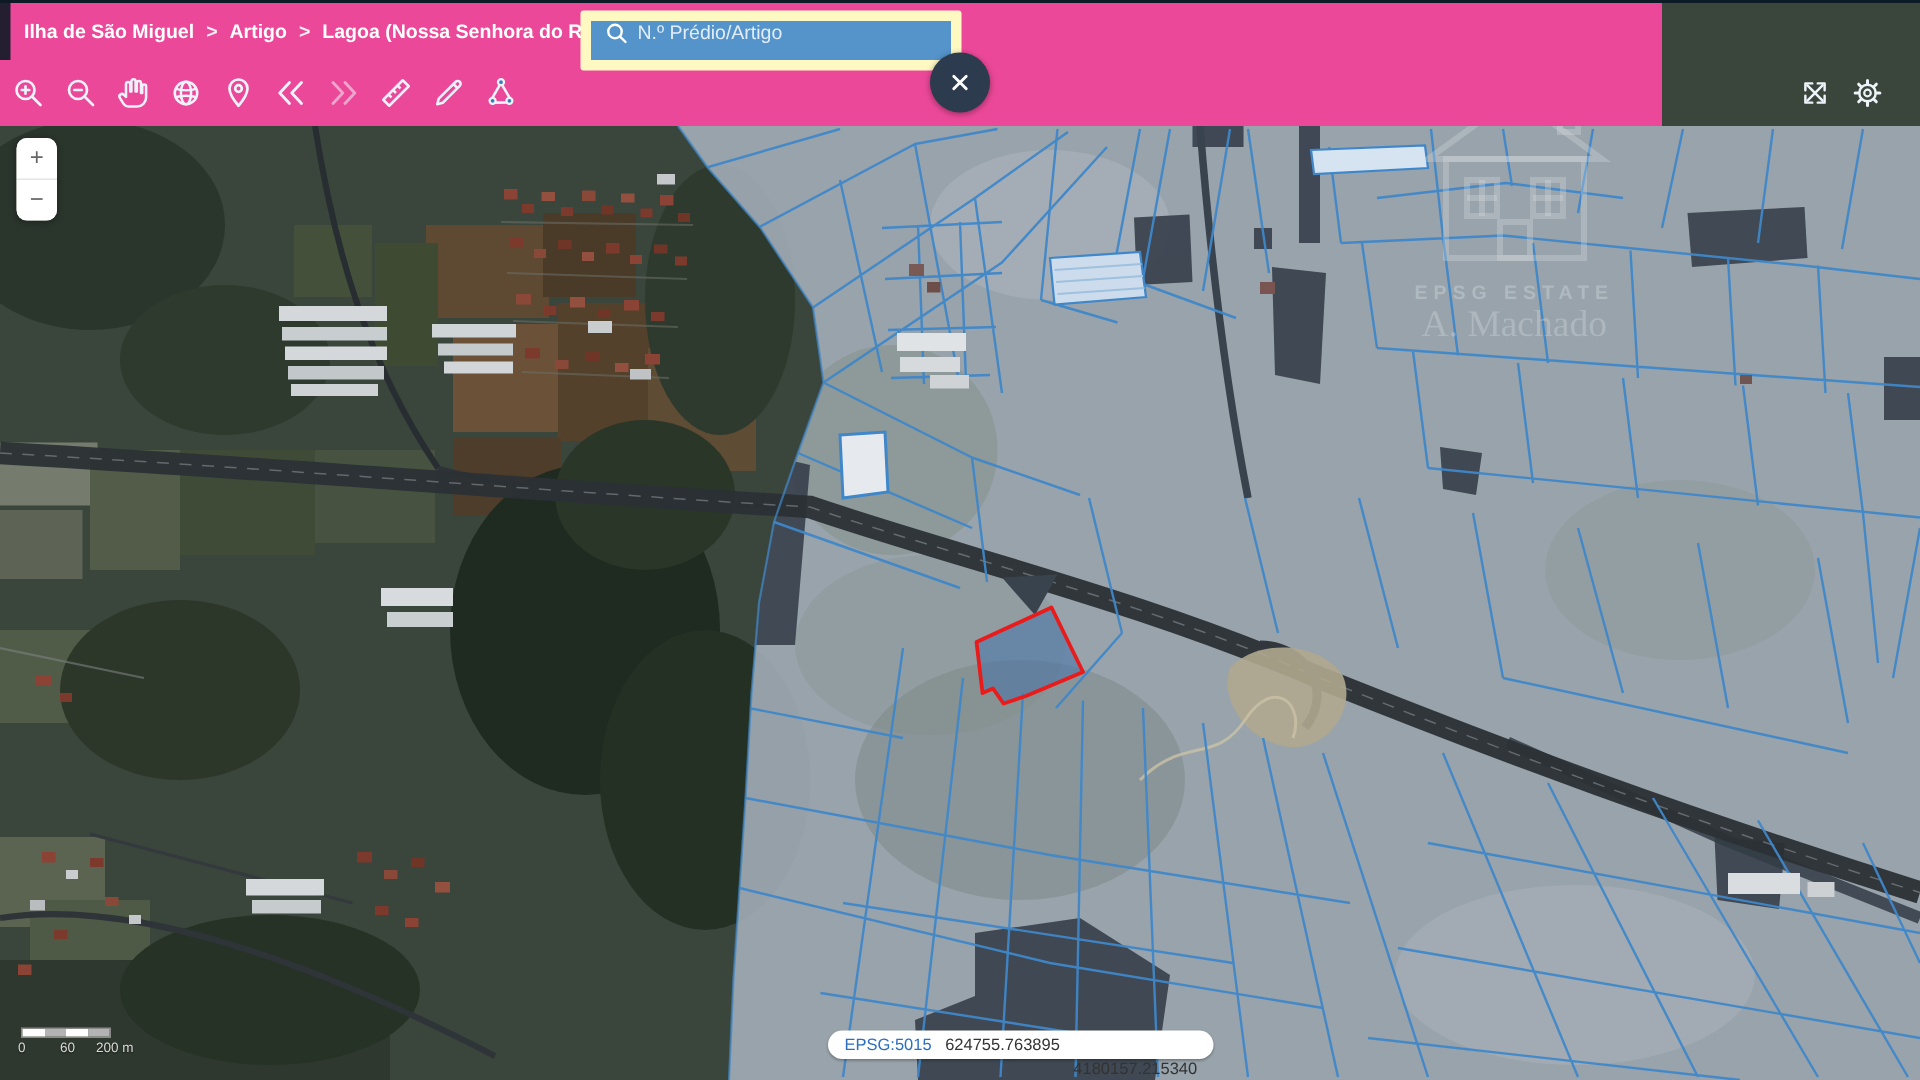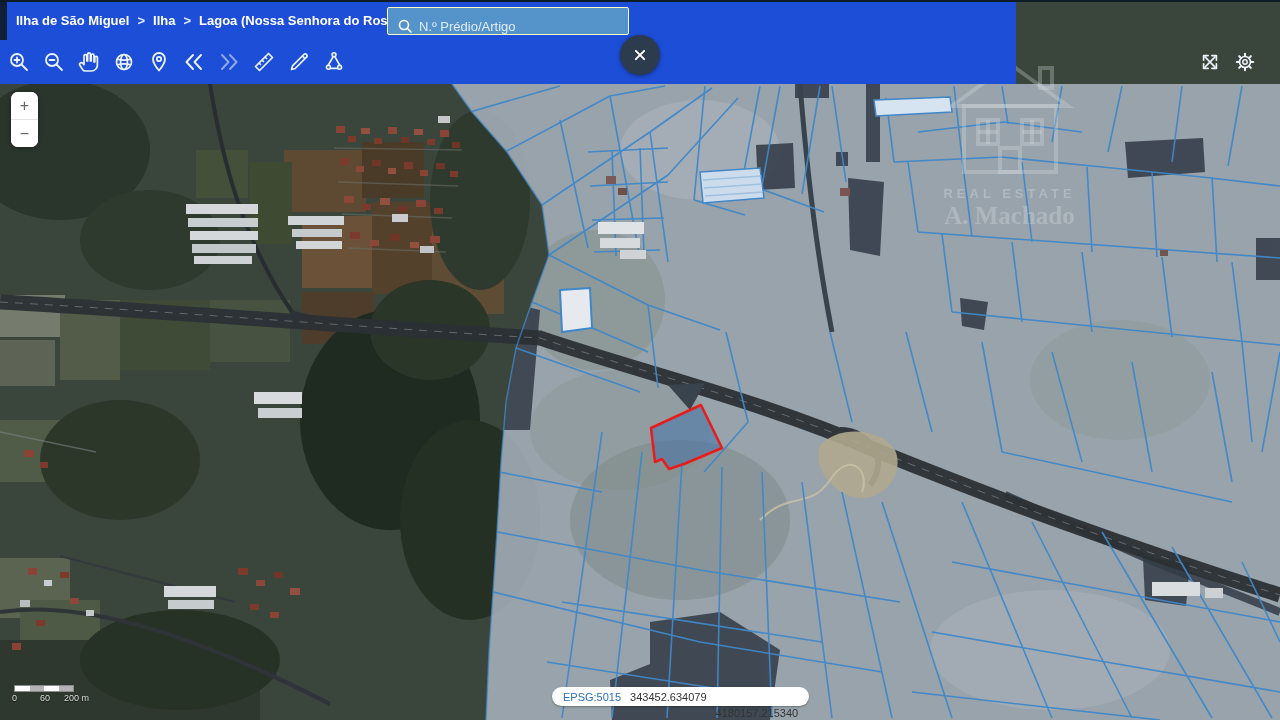--- a/index.html
+++ b/index.html
@@ -1,28 +1,28 @@
 <!DOCTYPE html>
 <html><head>
 <meta charset="utf-8">
 <style>
   html,body{margin:0;padding:0;background:#222;}
   .stage{position:relative;width:1280px;height:720px;overflow:hidden;
          font-family:"Liberation Sans",sans-serif;background:#3a453c;}
 
   
-  .topbar{position:absolute;top:0;left:0;width:1016px;height:84px;background:#1d4ed8;z-index:30;}
+  .topbar{position:absolute;top:0;left:0;width:1108px;height:84px;background:#ec4899;z-index:30;}
   .topstrip{position:absolute;top:0;left:0;width:1280px;height:2px;background:#0d1b26;z-index:40;}
   .corner-dark{position:absolute;top:0;left:0;width:7px;height:40px;background:#0d1b26;opacity:.9;z-index:41;}
   .breadcrumb{position:absolute;top:0;left:16px;height:40px;display:flex;align-items:center;
               gap:8px;color:#fff;font-size:13px;font-weight:bold;z-index:35;}
   .crumb{cursor:pointer;white-space:nowrap;}
   .crumb-sep{font-weight:bold;opacity:.9;}
   .searchbox{position:absolute;top:7px;left:387px;width:240px;height:26px;background:#5494ca;
-             border:1px solid #fef9c3;border-radius:2px;display:flex;align-items:flex-end;z-index:35;}
+             border:7px solid #fef9c3;border-radius:2px;display:flex;align-items:flex-start;z-index:35;}
   .searchbox svg{margin:0 6px 0 9px;flex:0 0 auto;}
   .searchbox input{flex:1;background:transparent;border:none;outline:none;color:#fff;
                    font-size:13px;font-family:"Liberation Sans",sans-serif;padding:0;}
   .searchbox input::placeholder{color:#eaf2fa;opacity:.95;}
 
   .toolbar{position:absolute;top:40px;left:0;width:1280px;height:44px;display:flex;align-items:center;z-index:31;}
   .tbtn{width:34px;height:34px;display:flex;align-items:center;justify-content:center;
         background:transparent;border:none;cursor:pointer;padding:0;}
   .tbtn svg{display:block;}
   .tb-left{display:flex;gap:1px;margin-left:2px;}
@@ -60,21 +60,21 @@
   .coordpill .cx{color:#333;margin-left:9px;}
   .coordpill .cy{color:#333;margin-left:9px;margin-top:32px;}
 
   .attribution{position:absolute;right:0;top:698px;background:rgba(255,255,255,.74);
                color:#2b2b2b;font-size:12px;padding:1px 7px 2px 7px;z-index:20;white-space:nowrap;}
 
   .watermark{position:absolute;left:922px;top:58px;width:175px;z-index:10;pointer-events:none;
              text-align:center;}
   .wm-text1{margin-top:2px;font-size:13px;letter-spacing:4px;font-weight:bold;
             color:rgba(215,220,226,.38);}
-  .wm-text2{font-family:"Liberation Serif",serif;font-size:25px;font-weight:bold;
+  .wm-text2{font-family:"Liberation Serif",serif;font-size:25px;font-weight:normal;
             color:rgba(205,210,218,.42);margin-top:1px;}
 </style>
 </head>
 <body>
 
 <div class="stage">
 
   <svg class="map" viewBox="0 0 1280 720" xmlns="http://www.w3.org/2000/svg">
     <defs>
       <clipPath id="ovl">
@@ -275,29 +275,29 @@
         <rect x="38" y="62" width="20" height="24"></rect>
         <rect x="82" y="62" width="20" height="24"></rect>
         <line x1="48" y1="62" x2="48" y2="86"></line>
         <line x1="92" y1="62" x2="92" y2="86"></line>
         <line x1="38" y1="74" x2="58" y2="74"></line>
         <line x1="82" y1="74" x2="102" y2="74"></line>
         <rect x="60" y="90" width="20" height="24"></rect>
         <rect x="100" y="10" width="12" height="20"></rect>
       </g>
     </svg>
-    <div class="wm-text1">REAL ESTATE</div>
+    <div class="wm-text1">EPSG ESTATE</div>
     <div class="wm-text2">A. Machado</div>
   </div>
 
   <div class="topbar">
     <div class="breadcrumb">
       <span class="crumb">Ilha de São Miguel</span>
       <span class="crumb-sep">&gt;</span>
-      <span class="crumb">Ilha</span>
+      <span class="crumb">Artigo</span>
       <span class="crumb-sep">&gt;</span>
       <span class="crumb">Lagoa (Nossa Senhora do Rosário)</span>
       <span class="crumb-sep">&gt;</span>
     </div>
 
     <div class="searchbox">
       <svg width="16" height="16" viewBox="0 0 16 16">
         <circle cx="7" cy="7" r="4.5" stroke="#fff" stroke-width="1.6" fill="none"></circle>
         <line x1="10.2" y1="10.2" x2="14" y2="14" stroke="#fff" stroke-width="1.6" stroke-linecap="round"></line>
       </svg>
@@ -422,18 +422,18 @@
     </div>
     <div class="labels">
       <span class="l0">0</span>
       <span class="l50">60</span>
       <span class="l100">200 m</span>
     </div>
   </div>
 
   <div class="coordpill">
     <span class="crs">EPSG:5015</span>
-    <span class="cx">343452.634079</span>
+    <span class="cx">624755.763895</span>
     <span class="cy">4180157.215340</span>
   </div>
 
 
 </div>
 
 </body></html>

